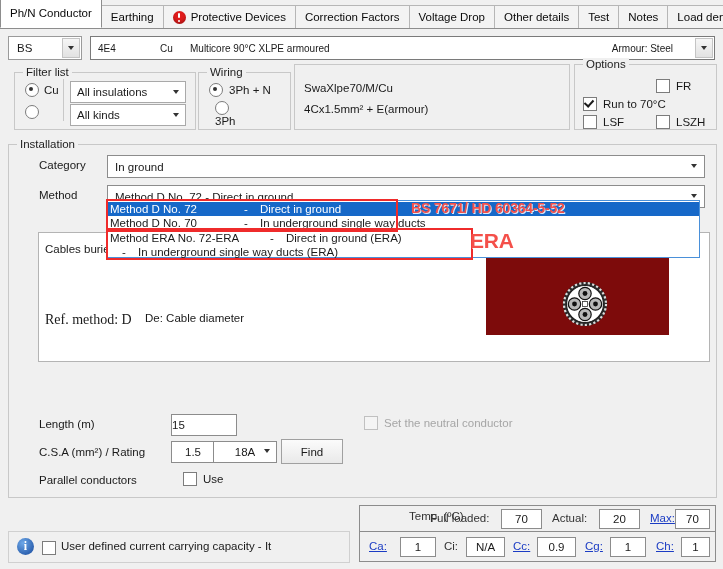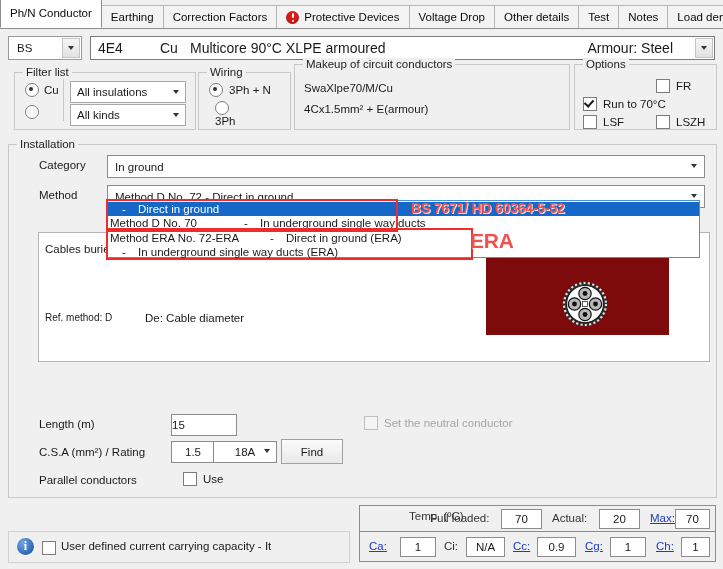--- a/index.html
+++ b/index.html
@@ -68,21 +68,21 @@
     background:linear-gradient(#f6f6f6,#e2e2e2);
     border:1px solid #c4c4c4;
     display:flex;align-items:center;justify-content:center;
   }
   .arrowbtn:after{
     content:"";border-left:3.5px solid transparent;border-right:3.5px solid transparent;
     border-top:4px solid #333;
   }
   .big-combo{
     flex:1;height:22px;margin-left:8px;border:1px solid #7a7a7a;background:#fff;
-    position:relative;display:flex;align-items:center;font-size:14px;
+    position:relative;display:flex;align-items:center;font-size:10px;
   }
   .big-combo .c1{padding-left:7px;width:62px;}
   .big-combo .c2{width:30px;}
   .big-combo .c3{flex:1;}
   .big-combo .c4{padding-right:41px;}
 
   
   .gb{position:absolute;border:1px solid #c8c8c8;background:#f0f0f0;}
   .gb > .lbl{
     position:absolute;top:-7px;left:8px;background:#f0f0f0;
@@ -197,25 +197,25 @@
 
 <div class="tabstrip">
   <div style="width:6px"></div>
   <div class="tab active">
     <span>Ph/N Conductor</span>
   </div>
   <div class="tab">
     <span>Earthing</span>
   </div>
   <div class="tab">
-    <span>Correction Factors</span>
-  </div>
-  <div class="tab">
     <span class="warnicon"></span>
     <span>Protective Devices</span>
+  </div>
+  <div class="tab">
+    <span>Correction Factors</span>
   </div>
   <div class="tab">
     <span>Voltage Drop</span>
   </div>
   <div class="tab">
     <span>Other details</span>
   </div>
   <div class="tab">
     <span>Test</span>
   </div>
@@ -268,21 +268,20 @@
     <span class="radio on"></span>
     <span style="margin-left:6px;">3Ph + N</span>
   </div>
   <div class="row" style="position:absolute;left:10px;top:28px;flex-direction:column;">
     <span class="radio"></span>
     <span style="margin-left:6px;">3Ph</span>
   </div>
 </div>
 
 <div class="gb gbMakeup">
-  <span class="lbl">Makeup of circuit conductors</span>
   <div style="position:absolute;left:9px;top:17px;">SwaXlpe70/M/Cu</div>
   <div style="position:absolute;left:9px;top:38px;">4Cx1.5mm² + E(armour)</div>
 </div>
 
 <div class="gb gbOptions">
   <span class="lbl">Options</span>
   <div class="row" style="position:absolute;left:81px;top:14px;">
     <span class="cb"></span>
     <span style="margin-left:6px;">FR</span>
   </div>
@@ -339,21 +338,21 @@
   </div>
 
   <div class="row" style="position:absolute;left:355px;top:271px;">
     <span class="cb dis"></span>
     <span class="disabled-txt" style="margin-left:6px;">Set the neutral conductor</span>
   </div>
 </div>
 
 <div class="picpanel">
   <span style="position:absolute;left:6px;top:10px;font-size:11.5px;">Cables buried</span>
-  <span style="position:absolute;left:6px;top:79px;font-size:10px;">Ref. method: D</span>
+  <span style="position:absolute;left:6px;top:79px;font-size:14px;font-family:Liberation Serif, serif;">Ref. method: D</span>
   <span style="position:absolute;left:106px;top:79px;font-size:11.5px;">De: Cable diameter</span>
 
   <div class="maroon" style="left:447px;top:22px;width:183px;height:80px;"></div>
   <svg style="position:absolute;left:522px;top:47px;" width="48" height="48" viewBox="0 0 48 48">
     <circle cx="24" cy="24" r="22" fill="#2b2b2b"></circle>
     <circle cx="24" cy="24" r="21" fill="none" stroke="#dcdcdc" stroke-width="2.2" stroke-dasharray="2.2 2.2"></circle>
     <circle cx="24" cy="24" r="18.5" fill="#ffffff" stroke="#222" stroke-width="1.2"></circle>
     <circle cx="24" cy="13.5" r="6.2" fill="#b8b8b8" stroke="#111" stroke-width="1.2"></circle>
     <circle cx="24" cy="13.5" r="2.4" fill="#111"></circle>
     <circle cx="13.5" cy="24" r="6.2" fill="#b8b8b8" stroke="#111" stroke-width="1.2"></circle>
@@ -361,20 +360,21 @@
     <circle cx="34.5" cy="24" r="6.2" fill="#b8b8b8" stroke="#111" stroke-width="1.2"></circle>
     <circle cx="34.5" cy="24" r="2.4" fill="#111"></circle>
     <circle cx="24" cy="34.5" r="6.2" fill="#b8b8b8" stroke="#111" stroke-width="1.2"></circle>
     <circle cx="24" cy="34.5" r="2.4" fill="#111"></circle>
     <rect x="21.5" y="21.5" width="5" height="5" fill="#ffffff" stroke="#333" stroke-width="0.8"></rect>
   </svg>
 </div>
 
 <div class="ddpopup">
   <div class="dditem selected" style="margin-top:1px;">
+    <span class="mcol" style="width:122px;">Method D No. 72</span>
     <span class="dash">-</span>
     <span>Direct in ground</span>
   </div>
   <div class="dditem">
     <span class="mcol" style="width:122px;">Method D No. 70</span>
     <span class="dash">-</span>
     <span>In underground single way ducts</span>
   </div>
   <div class="dditem" style="margin-top:1px;">
     <span class="mcol" style="width:148px;">Method ERA No. 72-ERA</span>

